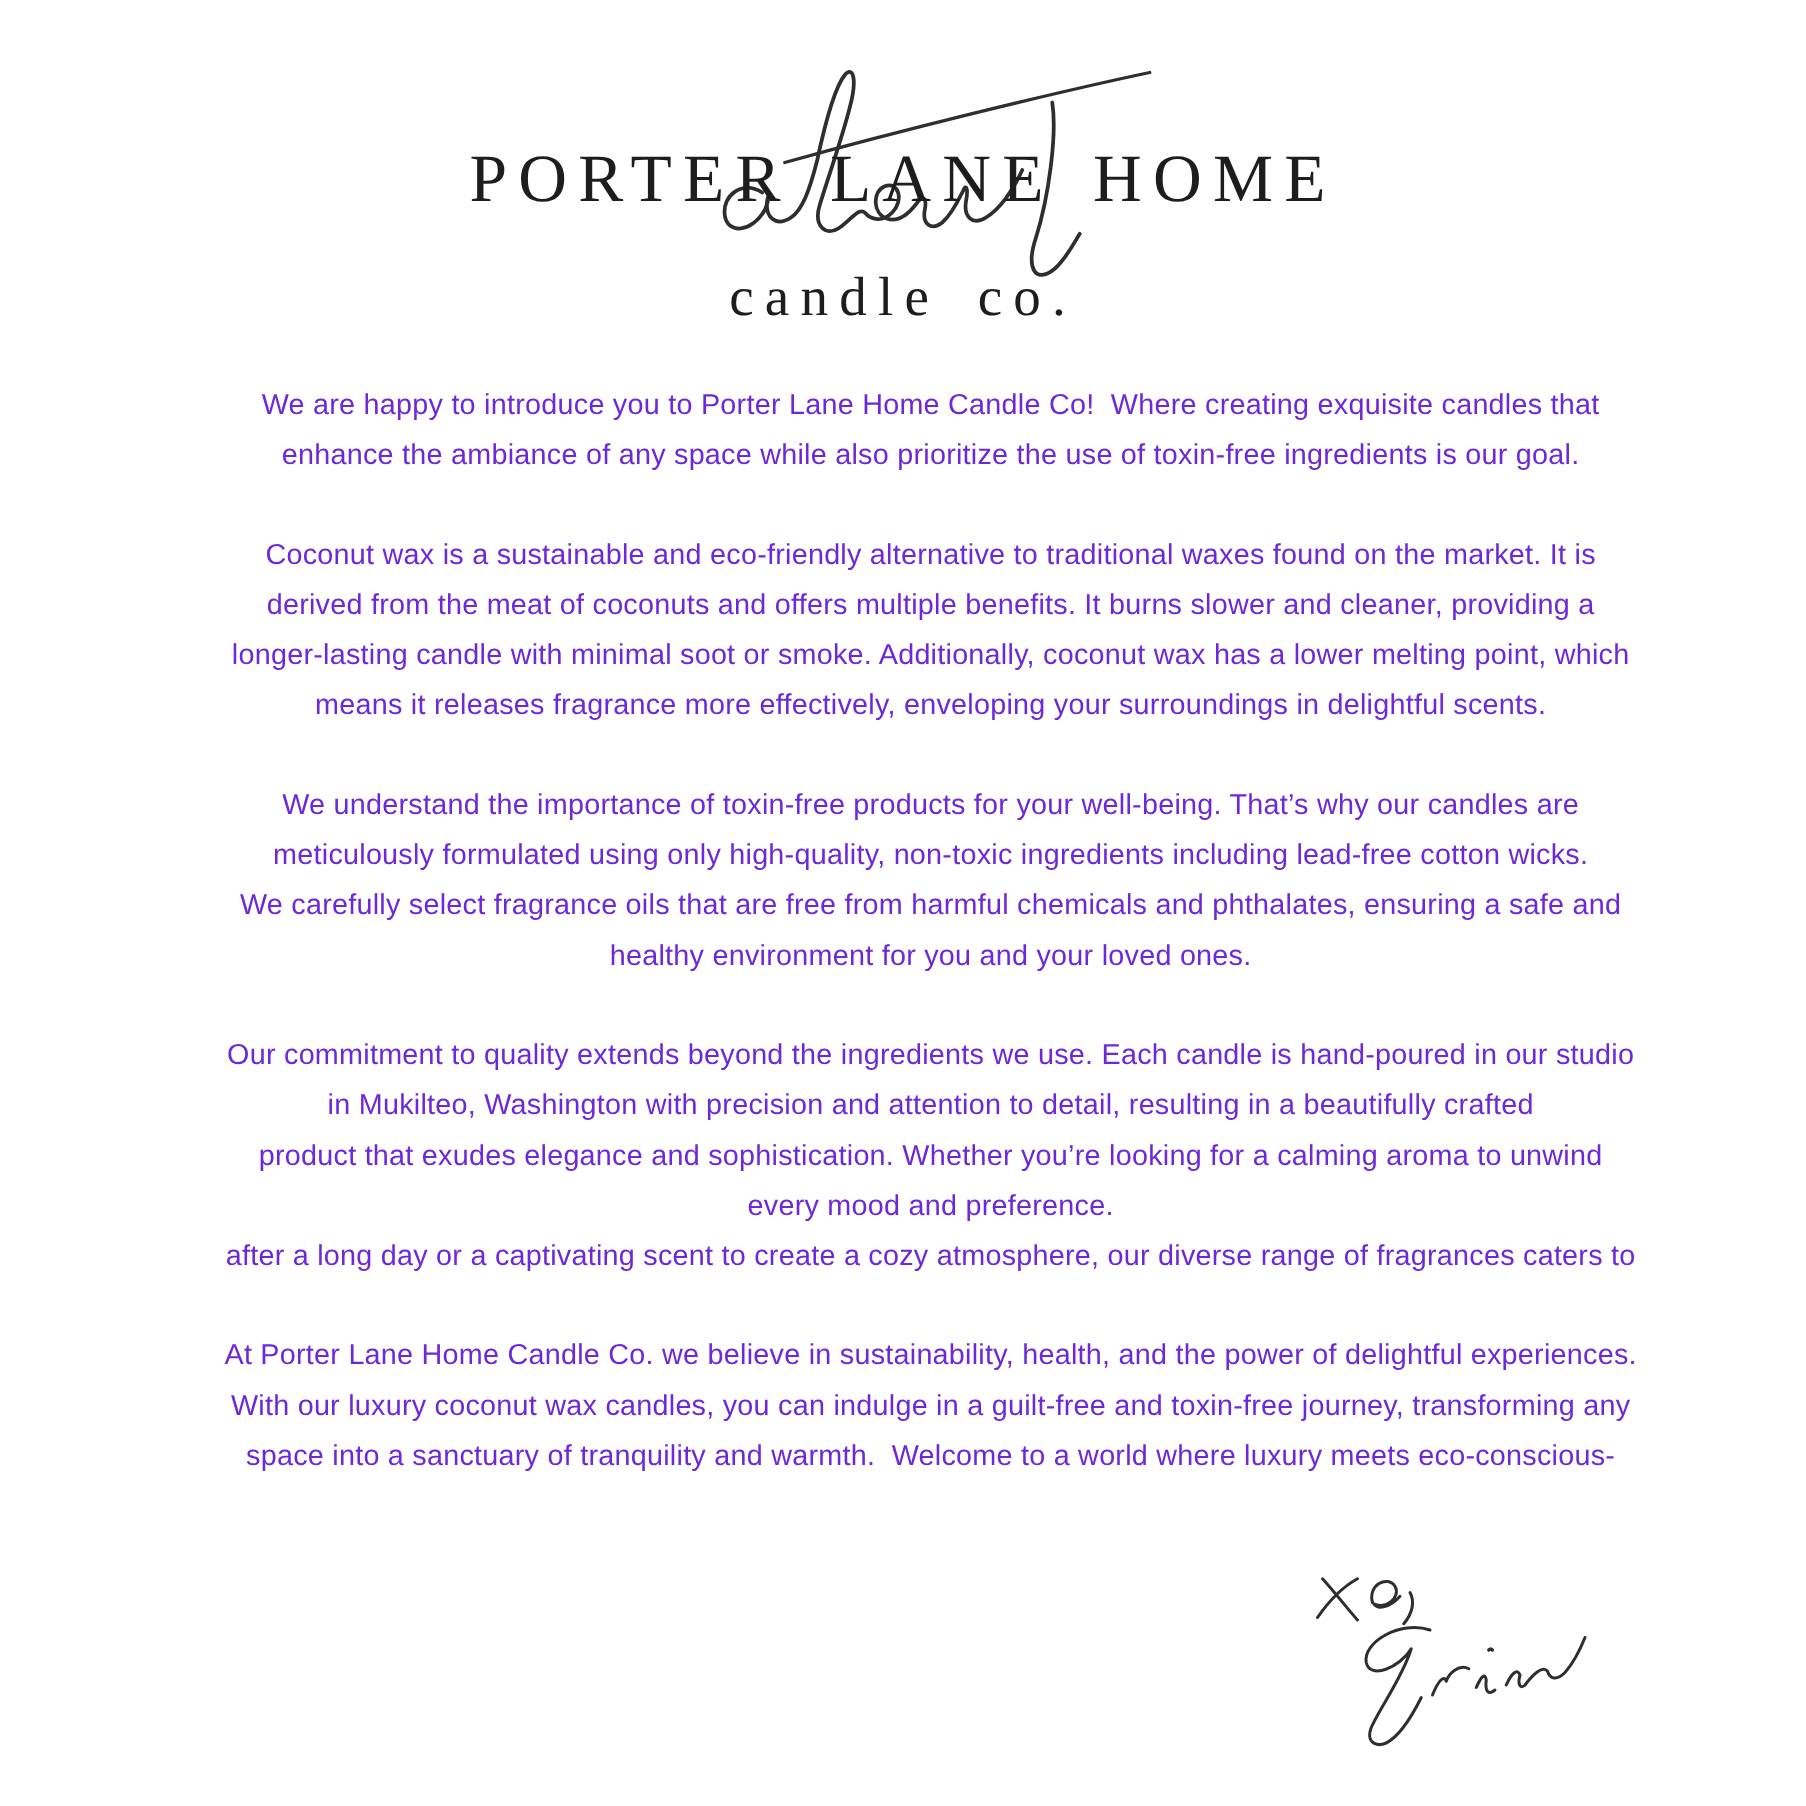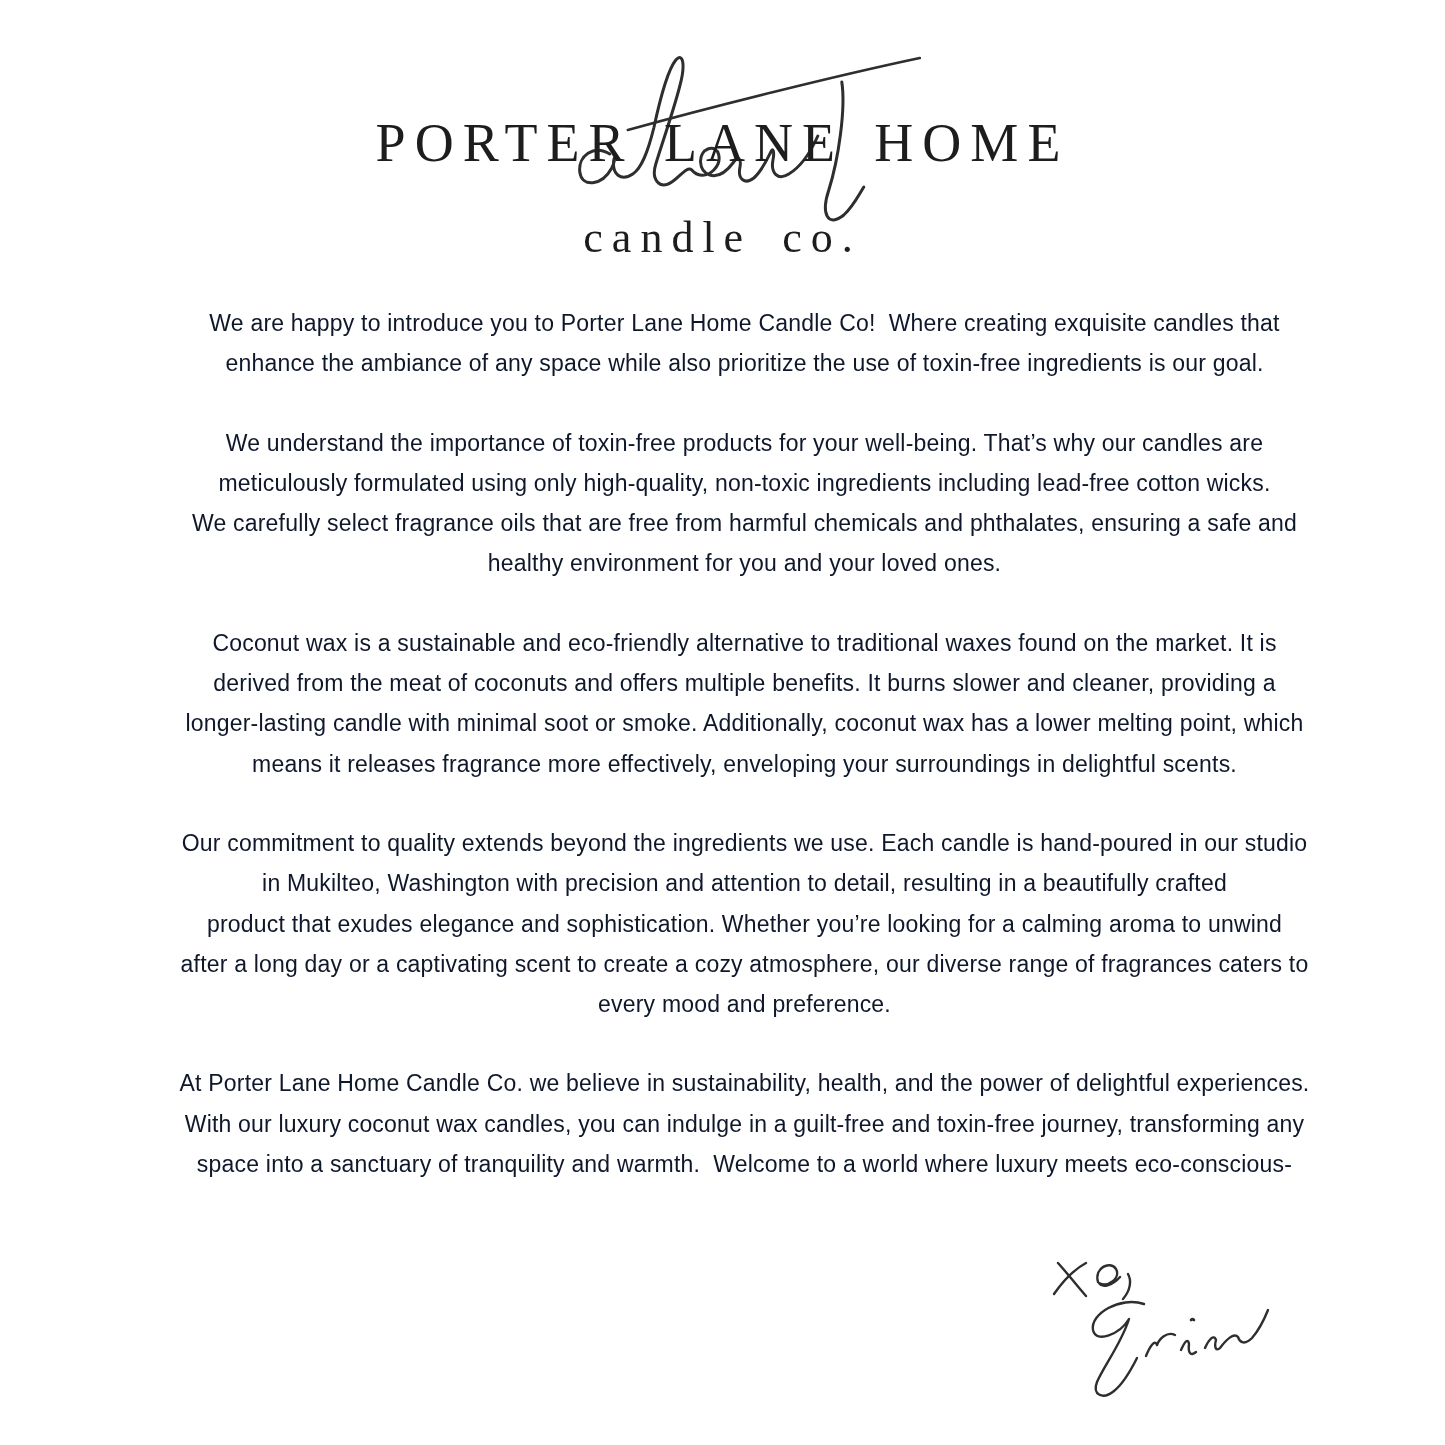--- a/index.html
+++ b/index.html
@@ -56,21 +56,21 @@
     width: 100%;
     text-align: center;
   }
   .paragraph { margin-bottom: 39px; }
   .paragraph .line {
     white-space: pre;
     line-height: 40.3px;
     font-size: 23px;
     font-weight: 300;
     letter-spacing: 0.2px;
-    color: #0f172a;
+    color: #6d28d9;
     margin-left: 44px;
   }
   .signature { position: absolute; left: 1028px; top: 1250px; }
   .stroke {
     fill: none;
     stroke: #2e2e2e;
     stroke-linecap: round;
     stroke-linejoin: round;
   }
 </style>
@@ -90,37 +90,37 @@
     <div class="brand">PORTER LANE HOME</div>
     <div class="subtitle">candle co.</div>
   </div>
 
   <div class="content">
     <div class="paragraph">
         <div class="line">We are happy to introduce you to Porter Lane Home Candle Co!  Where creating exquisite candles that</div>
         <div class="line">enhance the ambiance of any space while also prioritize the use of toxin-free ingredients is our goal.</div>
       </div>
     <div class="paragraph">
+        <div class="line">Coconut wax is a sustainable and eco-friendly alternative to traditional waxes found on the market. It is</div>
+        <div class="line">derived from the meat of coconuts and offers multiple benefits. It burns slower and cleaner, providing a</div>
+        <div class="line">longer-lasting candle with minimal soot or smoke. Additionally, coconut wax has a lower melting point, which</div>
+        <div class="line">means it releases fragrance more effectively, enveloping your surroundings in delightful scents.</div>
+      </div>
+    <div class="paragraph">
         <div class="line">We understand the importance of toxin-free products for your well-being. That’s why our candles are</div>
         <div class="line">meticulously formulated using only high-quality, non-toxic ingredients including lead-free cotton wicks.</div>
         <div class="line">We carefully select fragrance oils that are free from harmful chemicals and phthalates, ensuring a safe and</div>
         <div class="line">healthy environment for you and your loved ones.</div>
       </div>
     <div class="paragraph">
-        <div class="line">Coconut wax is a sustainable and eco-friendly alternative to traditional waxes found on the market. It is</div>
-        <div class="line">derived from the meat of coconuts and offers multiple benefits. It burns slower and cleaner, providing a</div>
-        <div class="line">longer-lasting candle with minimal soot or smoke. Additionally, coconut wax has a lower melting point, which</div>
-        <div class="line">means it releases fragrance more effectively, enveloping your surroundings in delightful scents.</div>
-      </div>
-    <div class="paragraph">
         <div class="line">Our commitment to quality extends beyond the ingredients we use. Each candle is hand-poured in our studio</div>
         <div class="line">in Mukilteo, Washington with precision and attention to detail, resulting in a beautifully crafted</div>
         <div class="line">product that exudes elegance and sophistication. Whether you’re looking for a calming aroma to unwind</div>
+        <div class="line">every mood and preference.</div>
         <div class="line">after a long day or a captivating scent to create a cozy atmosphere, our diverse range of fragrances caters to</div>
-        <div class="line">every mood and preference.</div>
       </div>
     <div class="paragraph">
         <div class="line">At Porter Lane Home Candle Co. we believe in sustainability, health, and the power of delightful experiences.</div>
         <div class="line">With our luxury coconut wax candles, you can indulge in a guilt-free and toxin-free journey, transforming any</div>
         <div class="line">space into a sanctuary of tranquility and warmth.  Welcome to a world where luxury meets eco-conscious-</div>
       </div>
   </div>
 
   <svg class="signature" width="250" height="160" viewBox="0 0 250 160" role="img" aria-label="xo, Erin">
 

